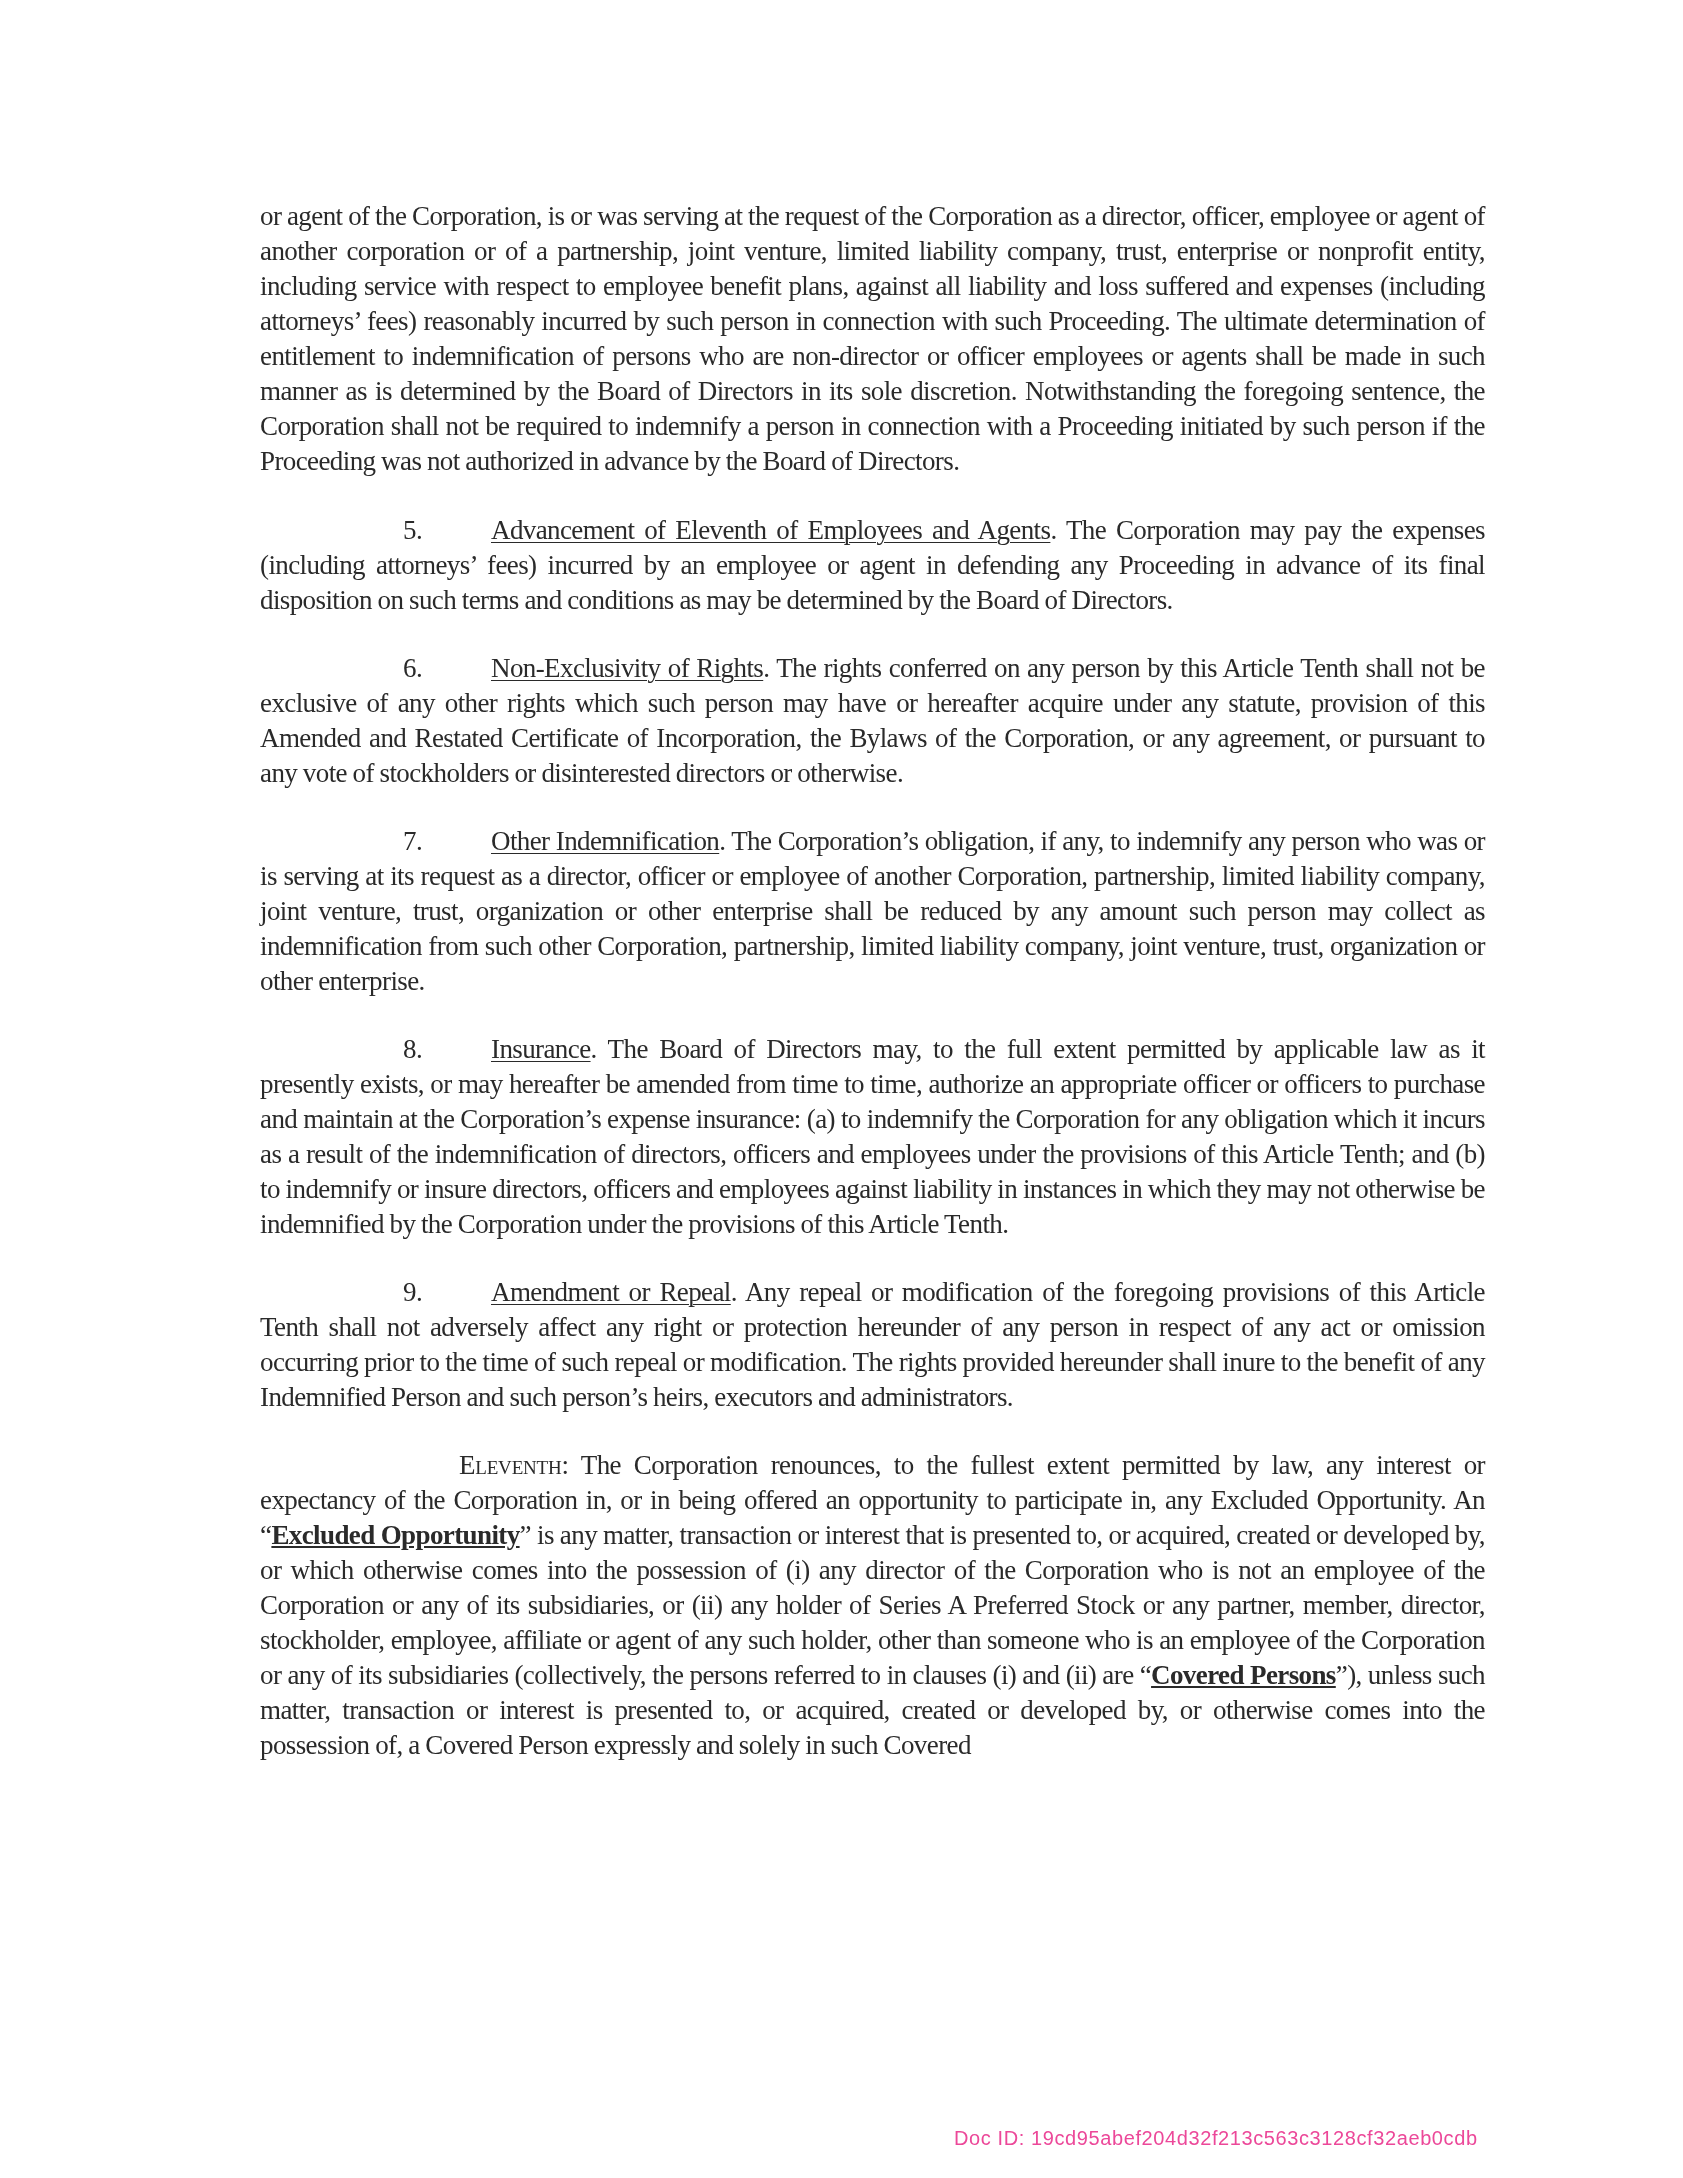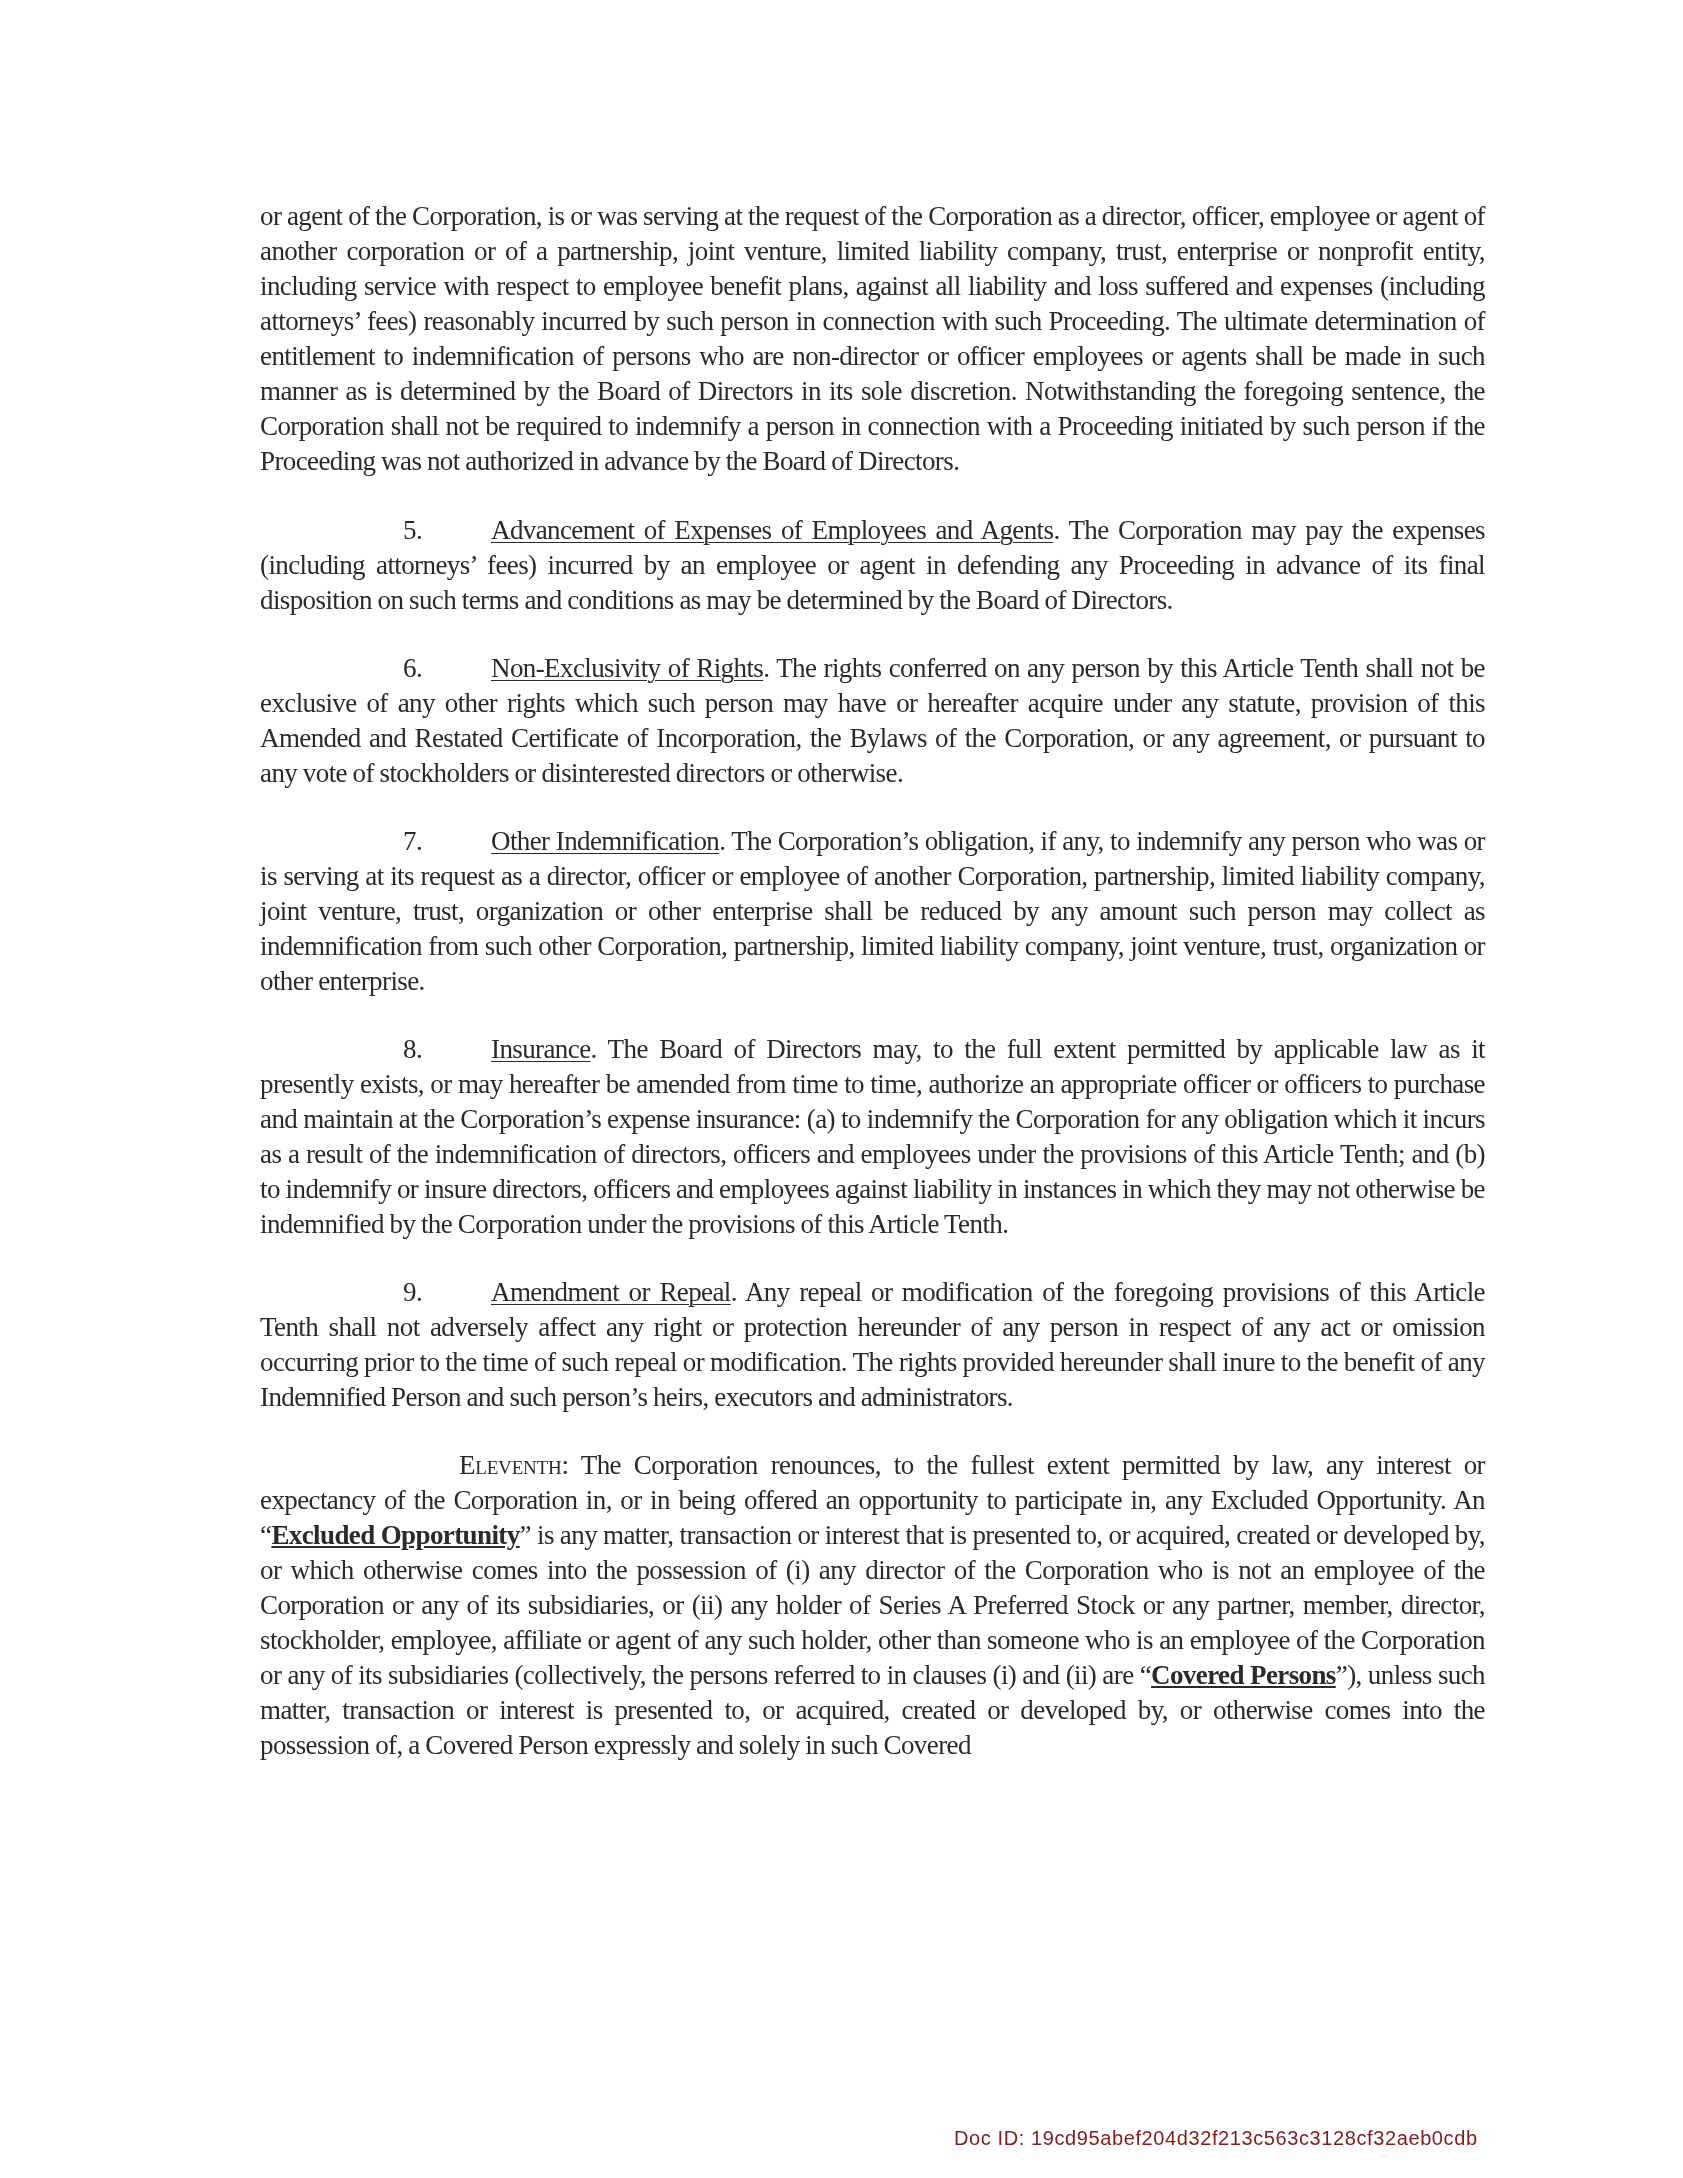--- a/index.html
+++ b/index.html
@@ -55,32 +55,32 @@
     font-weight: bold;
     text-decoration: underline;
   }
   .doc-id {
     position: absolute;
     left: 954px;
     top: 2127px;
     font-family: "Liberation Sans", "DejaVu Sans", sans-serif;
     font-size: 20px;
     letter-spacing: 0.6px;
-    color: #7f1d1d;
+    color: #ec4899;
   }
 </style>
 </head>
 <body>
 
 <div class="page">
 
   <p class="para first">or agent of the Corporation, is or was serving at the request of the Corporation as a director, officer, employee or agent of another corporation or of a partnership, joint venture, limited liability company, trust, enterprise or nonprofit entity, including service with respect to employee benefit plans, against all liability and loss suffered and expenses (including attorneys’ fees) reasonably incurred by such person in connection with such Proceeding.  The ultimate determination of entitlement to indemnification of persons who are non-director or officer employees or agents shall be made in such manner as is determined by the Board of Directors in its sole discretion.  Notwithstanding the foregoing sentence, the Corporation shall not be required to indemnify a person in connection with a Proceeding initiated by such person if the Proceeding was not authorized in advance by the Board of Directors.</p>
 
   <p class="para">
-    <span class="num">5.</span><span class="heading">Advancement of Expenses of Employees and Agents</span><span>.  The Corporation may pay the expenses (including attorneys’ fees) incurred by an employee or agent in defending any Proceeding in advance of its final disposition on such terms and conditions as may be determined by the Board of Directors.</span>
+    <span class="num">5.</span><span class="heading">Advancement of Eleventh of Employees and Agents</span><span>.  The Corporation may pay the expenses (including attorneys’ fees) incurred by an employee or agent in defending any Proceeding in advance of its final disposition on such terms and conditions as may be determined by the Board of Directors.</span>
   </p>
 
   <p class="para">
     <span class="num">6.</span><span class="heading">Non-Exclusivity of Rights</span><span>.  The rights conferred on any person by this Article Tenth shall not be exclusive of any other rights which such person may have or hereafter acquire under any statute, provision of this Amended and Restated Certificate of Incorporation, the Bylaws of the Corporation, or any agreement, or pursuant to any vote of stockholders or disinterested directors or otherwise.</span>
   </p>
 
   <p class="para">
     <span class="num">7.</span><span class="heading">Other Indemnification</span><span>.  The Corporation’s obligation, if any, to indemnify any person who was or is serving at its request as a director, officer or employee of another Corporation, partnership, limited liability company, joint venture, trust, organization or other enterprise shall be reduced by any amount such person may collect as indemnification from such other Corporation, partnership, limited liability company, joint venture, trust, organization or other enterprise.</span>
   </p>
 

